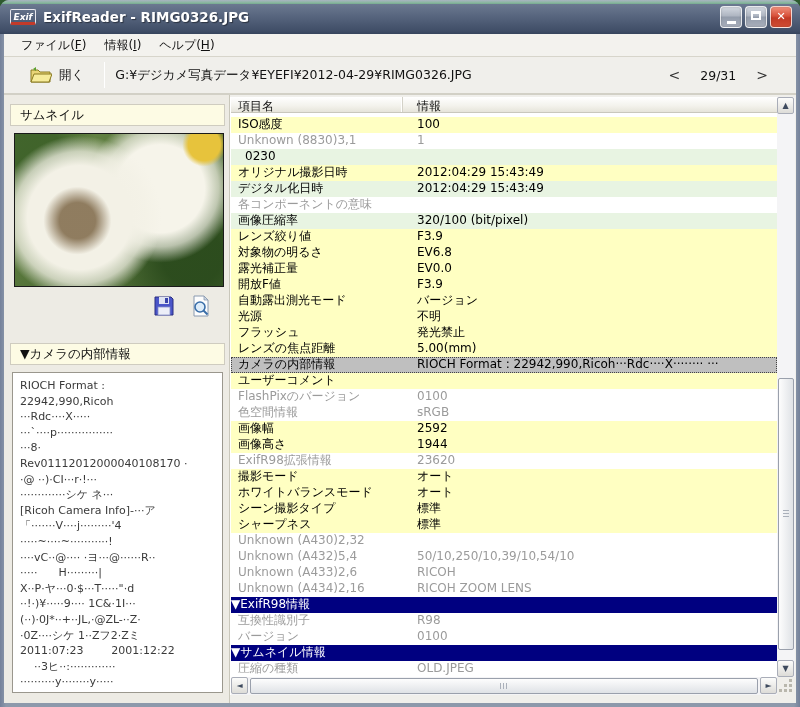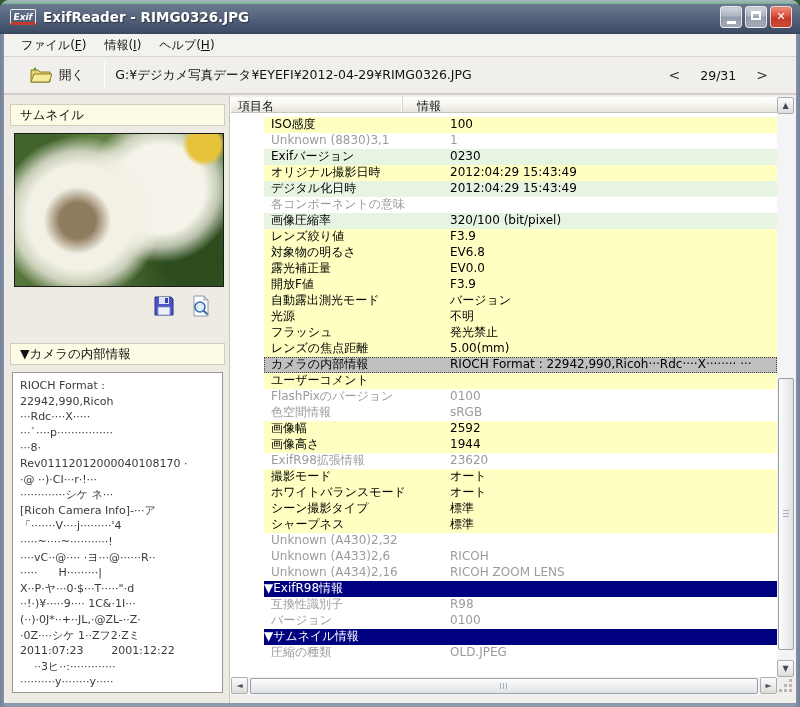--- a/index.html
+++ b/index.html
@@ -70,21 +70,21 @@
   
   .table-area { flex:1; position:relative; margin:2px 1px 8px 0; background:#fff;
                 border-left:1px solid #fff; overflow:hidden; }
   .tbl-header { display:flex; height:16px; font-size:12px; color:#111;
                 background:linear-gradient(180deg,#ffffff,#f3f2ec 60%,#e6e4da);
                 border-bottom:1px solid #c9c7bd; }
   .th { line-height:19px; padding-left:7px; border-right:1px solid #d4d2c8; box-shadow:inset -1px 0 0 #fff; }
   .th.c1h { width:172px; flex:0 0 172px; }
   .th.c2h { flex:1; padding-left:14px; }
 
-  .tbl-rows { position:absolute; top:20px; left:0; right:18px; bottom:18px; overflow:hidden;margin-left:33px; }
+  .tbl-rows { position:absolute; top:20px; left:0; right:18px; bottom:18px; overflow:hidden; }
   .trow { display:flex; height:16px; font-size:12px; line-height:15px; color:#000; }
   .trow .c1 { width:172px; flex:0 0 172px; padding-left:7px; overflow:hidden; white-space:nowrap; }
   .trow .c2 { flex:1; padding-left:14px; overflow:hidden; white-space:nowrap; }
   .trow.yellow { background:#ffffc2; }
   .trow.green  { background:#e8f4e2; }
   .trow.unknown { background:#ffffff; color:#9b9b9b; }
   .trow.selected { background:#bfbfbf; outline:1px dotted #444; outline-offset:-1px; }
   .trow.section { background:#000080; color:#fff; display:block; height:16px; }
 
   
@@ -205,21 +205,20 @@
         <div class="tbl-rows" id="table-rows">
             <div class="trow yellow">
               <div class="c1">ISO感度</div>
               <div class="c2">100</div>
             </div>
             <div class="trow unknown">
               <div class="c1">Unknown (8830)3,1</div>
               <div class="c2">1</div>
             </div>
             <div class="trow green">
-              <div class="c1">Exifバージョン</div>
               <div class="c2">0230</div>
             </div>
             <div class="trow yellow">
               <div class="c1">オリジナル撮影日時</div>
               <div class="c2">2012:04:29 15:43:49</div>
             </div>
             <div class="trow green">
               <div class="c1">デジタル化日時</div>
               <div class="c2">2012:04:29 15:43:49</div>
             </div>
@@ -302,20 +301,24 @@
               <div class="c1">シーン撮影タイプ</div>
               <div class="c2">標準</div>
             </div>
             <div class="trow yellow">
               <div class="c1">シャープネス</div>
               <div class="c2">標準</div>
             </div>
             <div class="trow unknown">
               <div class="c1">Unknown (A430)2,32</div>
               <div class="c2"></div>
+            </div>
+            <div class="trow unknown">
+              <div class="c1">Unknown (A432)5,4</div>
+              <div class="c2">50/10,250/10,39/10,54/10</div>
             </div>
             <div class="trow unknown">
               <div class="c1">Unknown (A433)2,6</div>
               <div class="c2">RICOH</div>
             </div>
             <div class="trow unknown">
               <div class="c1">Unknown (A434)2,16</div>
               <div class="c2">RICOH ZOOM LENS</div>
             </div>
             <div class="trow section">▼ExifR98情報</div>

